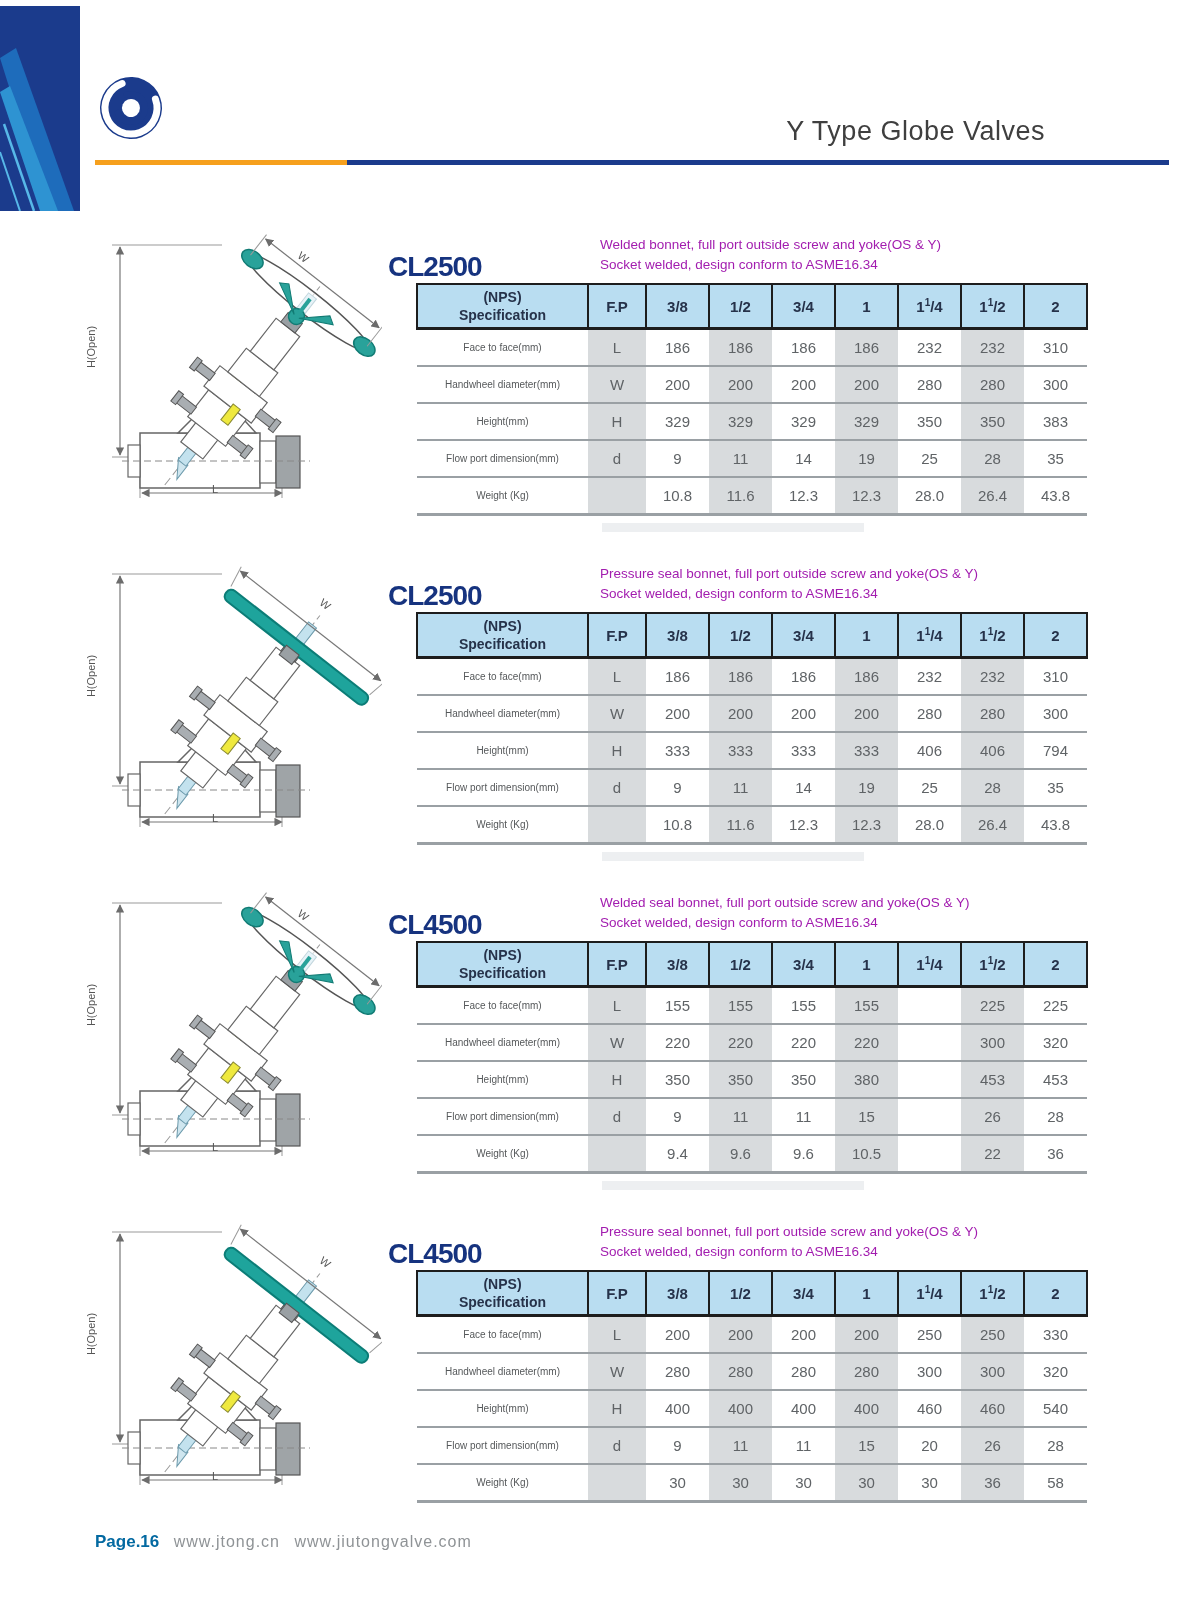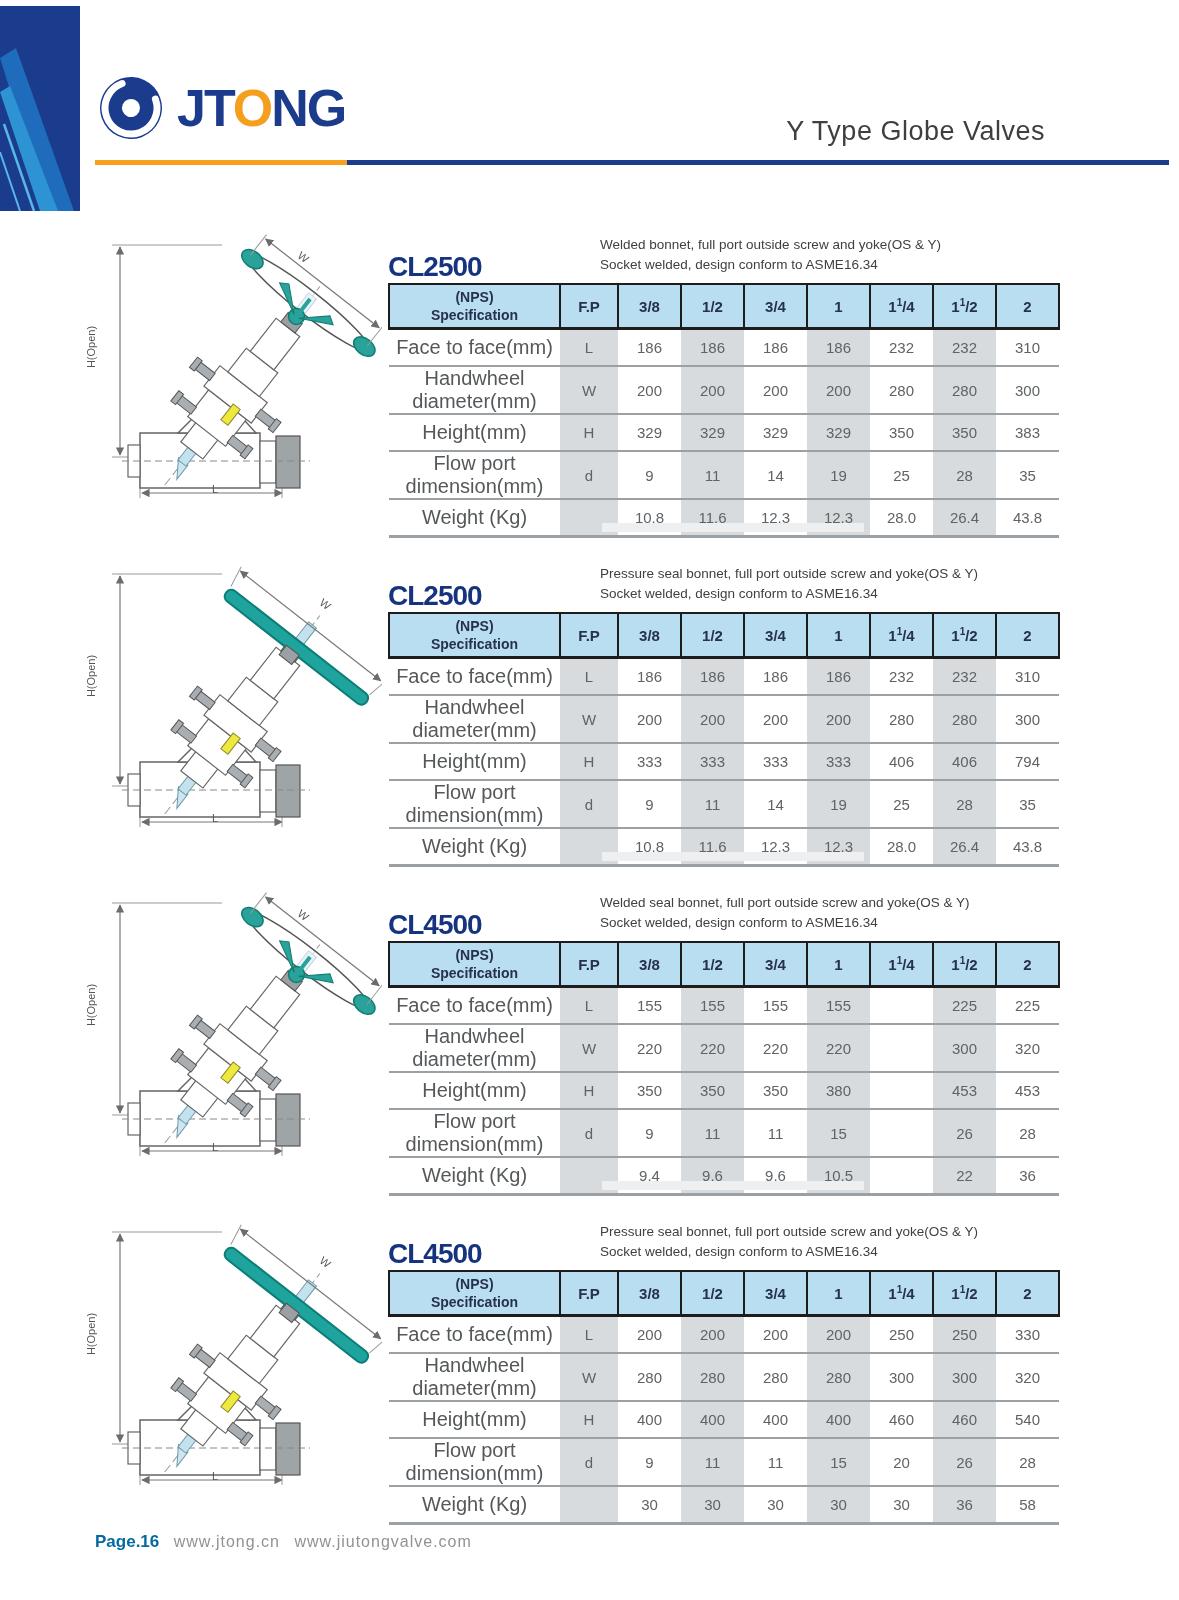--- a/index.html
+++ b/index.html
@@ -20,38 +20,38 @@
   .section{position:absolute;left:82px;width:1015px;height:318px;}
   .drawing{position:absolute;left:0;top:0;width:300px;height:300px;}
   .drawing svg{position:absolute;left:0;top:0;}
   .dim-label{position:absolute;font-size:11px;color:#555;white-space:nowrap;}
   .lbl-h{left:-12px;top:136px;transform:rotate(-90deg);}
   .lbl-l{left:130px;top:278px;}
   .lbl-w-hw{left:216px;top:46px;transform:rotate(38deg);}
   .lbl-w-tb{left:238px;top:64px;transform:rotate(38deg);}
   .model{position:absolute;left:306px;top:46px;font-size:28px;font-weight:bold;
     color:#16337f;letter-spacing:-1px;}
-  .desc{position:absolute;left:518px;top:30px;font-size:13.5px;color:#404040;line-height:1.5;}
+  .desc{position:absolute;left:518px;top:30px;font-size:13.5px;color:#a21caf;line-height:1.5;}
   .tablewrap{position:absolute;left:306px;top:78px;width:672px;}
   .ghost{position:absolute;left:520px;top:318px;width:262px;height:9px;background:#edeff1;}
   
-  table.spec{border-collapse:collapse;table-layout:fixed;width:670px;}
+  table.spec{border-collapse:collapse;table-layout:fixed;width:670px;margin-left:28px;}
   table.spec thead th{
     background:#b9ddf1;border:2px solid #1d1d1d;border-bottom:3px solid #1d1d1d;
     color:#26324a;font-size:15px;font-weight:bold;height:42px;padding:0;text-align:center;
   }
   table.spec thead th.h-spec{font-size:14px;line-height:1.3;}
   table.spec thead th sup{font-size:10px;vertical-align:top;line-height:1;}
   table.spec tbody td{
     text-align:center;height:35px;border-bottom:2px solid #9aa0a4;
     color:#5f6366;font-size:15px;padding:0;
   }
   table.spec tbody tr:last-child td{border-bottom:3px solid #9aa0a4;}
   table.spec tbody td.shade{background:#d8dbdd;}
-  table.spec tbody td.rowlabel{font-size:20px;color:#55585a;}
+  table.spec tbody td.rowlabel{font-size:10px;color:#55585a;}
   
   .footer{position:absolute;left:95px;top:1532px;font-size:16px;white-space:nowrap;}
   .footer .pg{font-weight:bold;color:#0369a1;font-size:17px;}
   .footer .url{color:#8f9396;letter-spacing:1px;margin-left:10px;}
 </style>
 </head>
 <body>
 
 <svg width="0" height="0" style="position:absolute" aria-hidden="true">
   <defs>
@@ -138,21 +138,20 @@
 
 <div class="logo">
   <svg width="72" height="72" viewBox="0 0 72 72">
     <g transform="rotate(-20 36 36)">
       <circle cx="36" cy="36" r="31" fill="#1b3b8c"></circle>
       <path d="M36 10 a26 26 0 1 0 26 26" fill="none" stroke="#ffffff" stroke-width="7" stroke-linecap="round"></path>
       <circle cx="36" cy="36" r="9" fill="#ffffff"></circle>
       <path d="M36 22 a14 14 0 1 1 -14 14" fill="none" stroke="#1b3b8c" stroke-width="6" stroke-linecap="round"></path>
     </g>
   </svg>
-  <div class="logo-text"><span>JT</span><span class="o">O</span><span>NG</span></div>
 </div>
 <div class="rule-orange"></div>
 <div class="rule-navy"></div>
 <div class="page-title">Y Type Globe Valves</div>
 
 <div class="section" style="top:205px">
   <div class="drawing">
     <svg width="300" height="300" viewBox="0 0 300 300">
         <use href="#valve-hw"></use>
       </svg>

